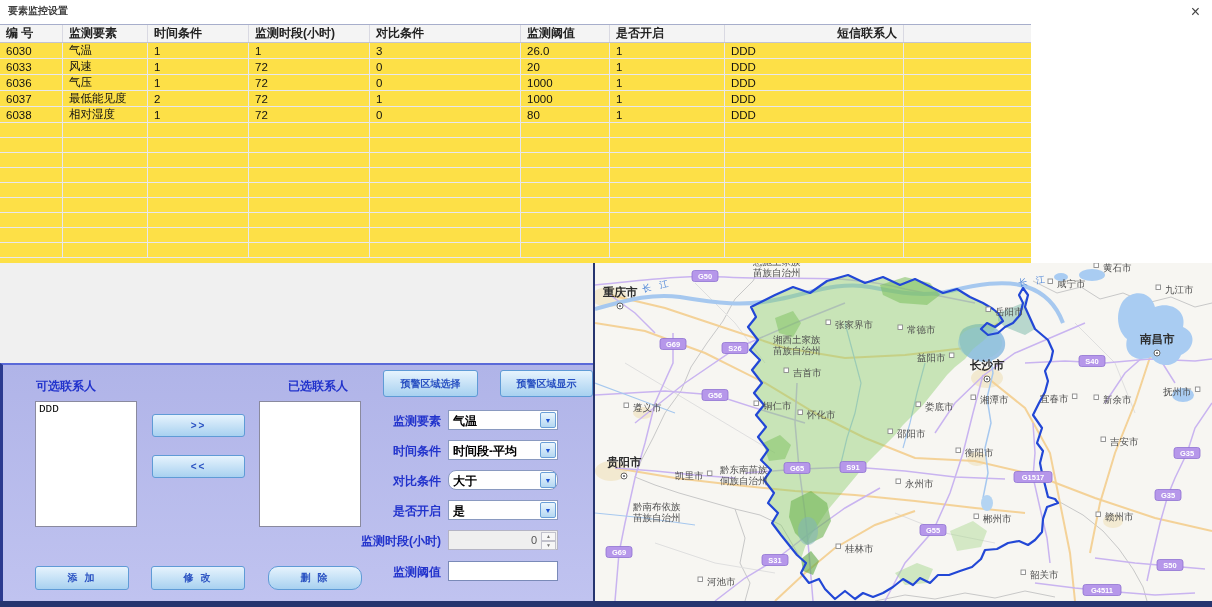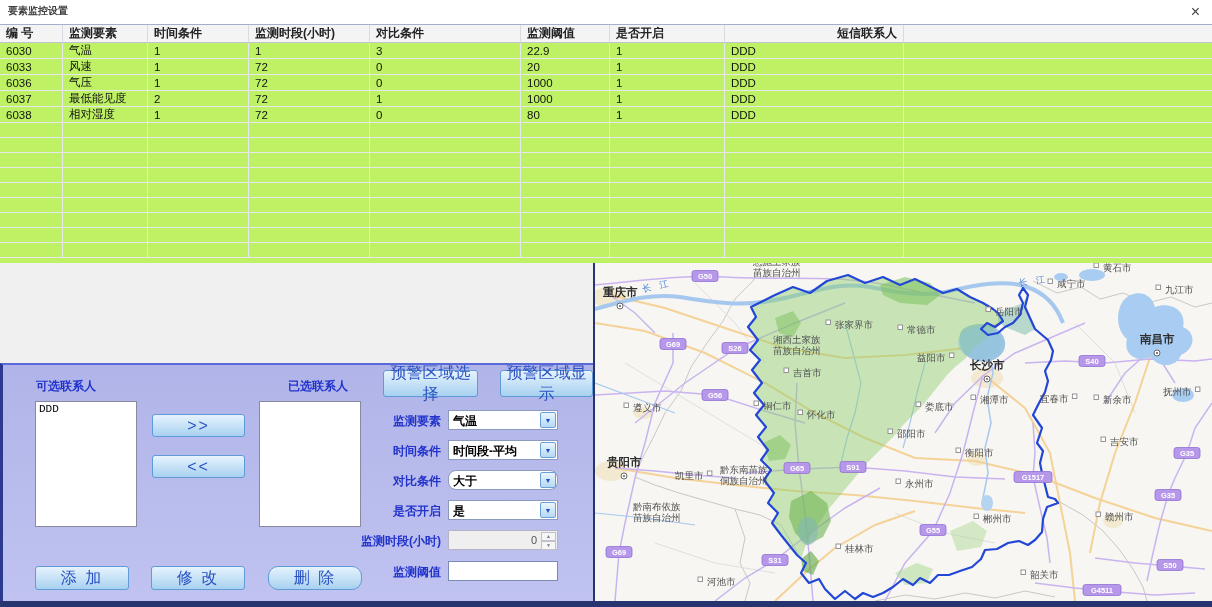--- a/index.html
+++ b/index.html
@@ -5,40 +5,40 @@
   html,body{margin:0;padding:0;}
   body{font-family:"Liberation Sans",sans-serif;}
   .window{position:relative;width:1212px;height:607px;background:#ffffff;overflow:hidden;}
 
   
   .titlebar{position:absolute;top:0;left:0;width:100%;height:24px;background:#fff;}
   .title{position:absolute;left:8px;top:4px;font-size:10px;font-weight:bold;color:#404040;}
   .closebtn{position:absolute;right:12px;top:2px;font-size:16px;color:#444;cursor:pointer;line-height:20px;}
 
   
-  .grid{position:absolute;top:24px;left:0;width:1212px;height:239px;overflow:hidden;background:#bef264;border-top:1px solid #a7aecb;}
+  .grid{position:absolute;top:24px;left:0;width:1031px;height:239px;overflow:hidden;background:#fde047;border-top:1px solid #a7aecb;}
   .grid table{border-collapse:collapse;width:1212px;table-layout:fixed;}
   .grid th{height:17px;background:#f4f4f4;border-right:1px solid #d9d9e2;border-bottom:1px solid #c3c3d0;
            font-size:12px;font-weight:bold;color:#222;text-align:left;padding:0 6px;white-space:nowrap;overflow:hidden;}
   .grid th:last-child{border-right:none;}
   .grid td{height:14px;border-right:1px solid #e7e7ef;border-bottom:1px solid #e7e7ef;font-size:11.5px;color:#111;
            padding:0 6px;white-space:nowrap;overflow:hidden;}
   .grid td:last-child{border-right:none;}
 
   
   .midgray{position:absolute;top:263px;left:0;width:593px;height:100px;background:#f0f0f0;}
 
   
   .panel{position:absolute;top:363px;left:0;width:593px;height:238px;box-sizing:border-box;
          background:linear-gradient(#b0b4e8,#c0c3f0);border-top:2px solid #5a69d8;border-left:3px solid #2b3a8f;}
   .plabel{position:absolute;font-size:12px;font-weight:bold;color:#2233cc;white-space:nowrap;}
   .listbox{position:absolute;width:100px;height:124px;background:#fff;border:1px solid #8a8a9e;overflow:hidden;}
   .listbox .item{font-size:11px;color:#000;padding:1px 3px;font-family:"Liberation Mono","DejaVu Sans Mono",monospace;}
   .btn{position:absolute;background:linear-gradient(#e6f3fd,#a8d1f0);border:1px solid #5f9bd6;border-radius:3px;
-       color:#2a52c2;font-weight:normal;font-size:16px;text-align:center;cursor:pointer;
+       color:#2a52c2;font-weight:bold;font-size:10px;text-align:center;cursor:pointer;
        display:flex;align-items:center;justify-content:center;letter-spacing:2px;}
   .flabel{position:absolute;left:300px;width:138px;text-align:right;font-size:12px;font-weight:bold;color:#2233cc;white-space:nowrap;}
   .combo{position:absolute;left:445px;width:110px;height:20px;background:#fff;border:1px solid #8a9ac0;box-sizing:border-box;}
   .combo .cval{position:absolute;left:4px;top:2px;font-size:12px;font-weight:bold;color:#000;white-space:nowrap;}
   .combo .cbtn{position:absolute;right:1px;top:1px;width:16px;height:16px;background:linear-gradient(#eaf5fd,#b5d8f2);
                border:1px solid #6a9fd8;border-radius:2px;font-size:7px;color:#1c4fd0;display:flex;align-items:center;justify-content:center;cursor:pointer;box-sizing:border-box;}
   .spin{position:absolute;left:445px;width:110px;height:20px;background:#efefef;border:1px solid #b4b4c4;box-sizing:border-box;}
   .spin .sval{position:absolute;right:20px;top:3px;font-size:11px;color:#555;}
   .spin .sarrows{position:absolute;right:1px;top:1px;width:15px;height:16px;display:flex;flex-direction:column;}
   .spin .sarrows div{flex:1;background:#f6f6f6;border:1px solid #c2c2cc;font-size:5px;color:#777;text-align:center;line-height:7px;cursor:pointer;}
@@ -86,21 +86,21 @@
             <th></th>
           </tr>
         </thead>
       <tbody id="grid-body">
           <tr>
             <td>6030</td>
             <td>气温</td>
             <td>1</td>
             <td>1</td>
             <td>3</td>
-            <td>22.9</td>
+            <td>26.0</td>
             <td>1</td>
             <td>DDD</td>
             <td></td>
           </tr>
           <tr>
             <td>6033</td>
             <td>风速</td>
             <td>1</td>
             <td>72</td>
             <td>0</td>

